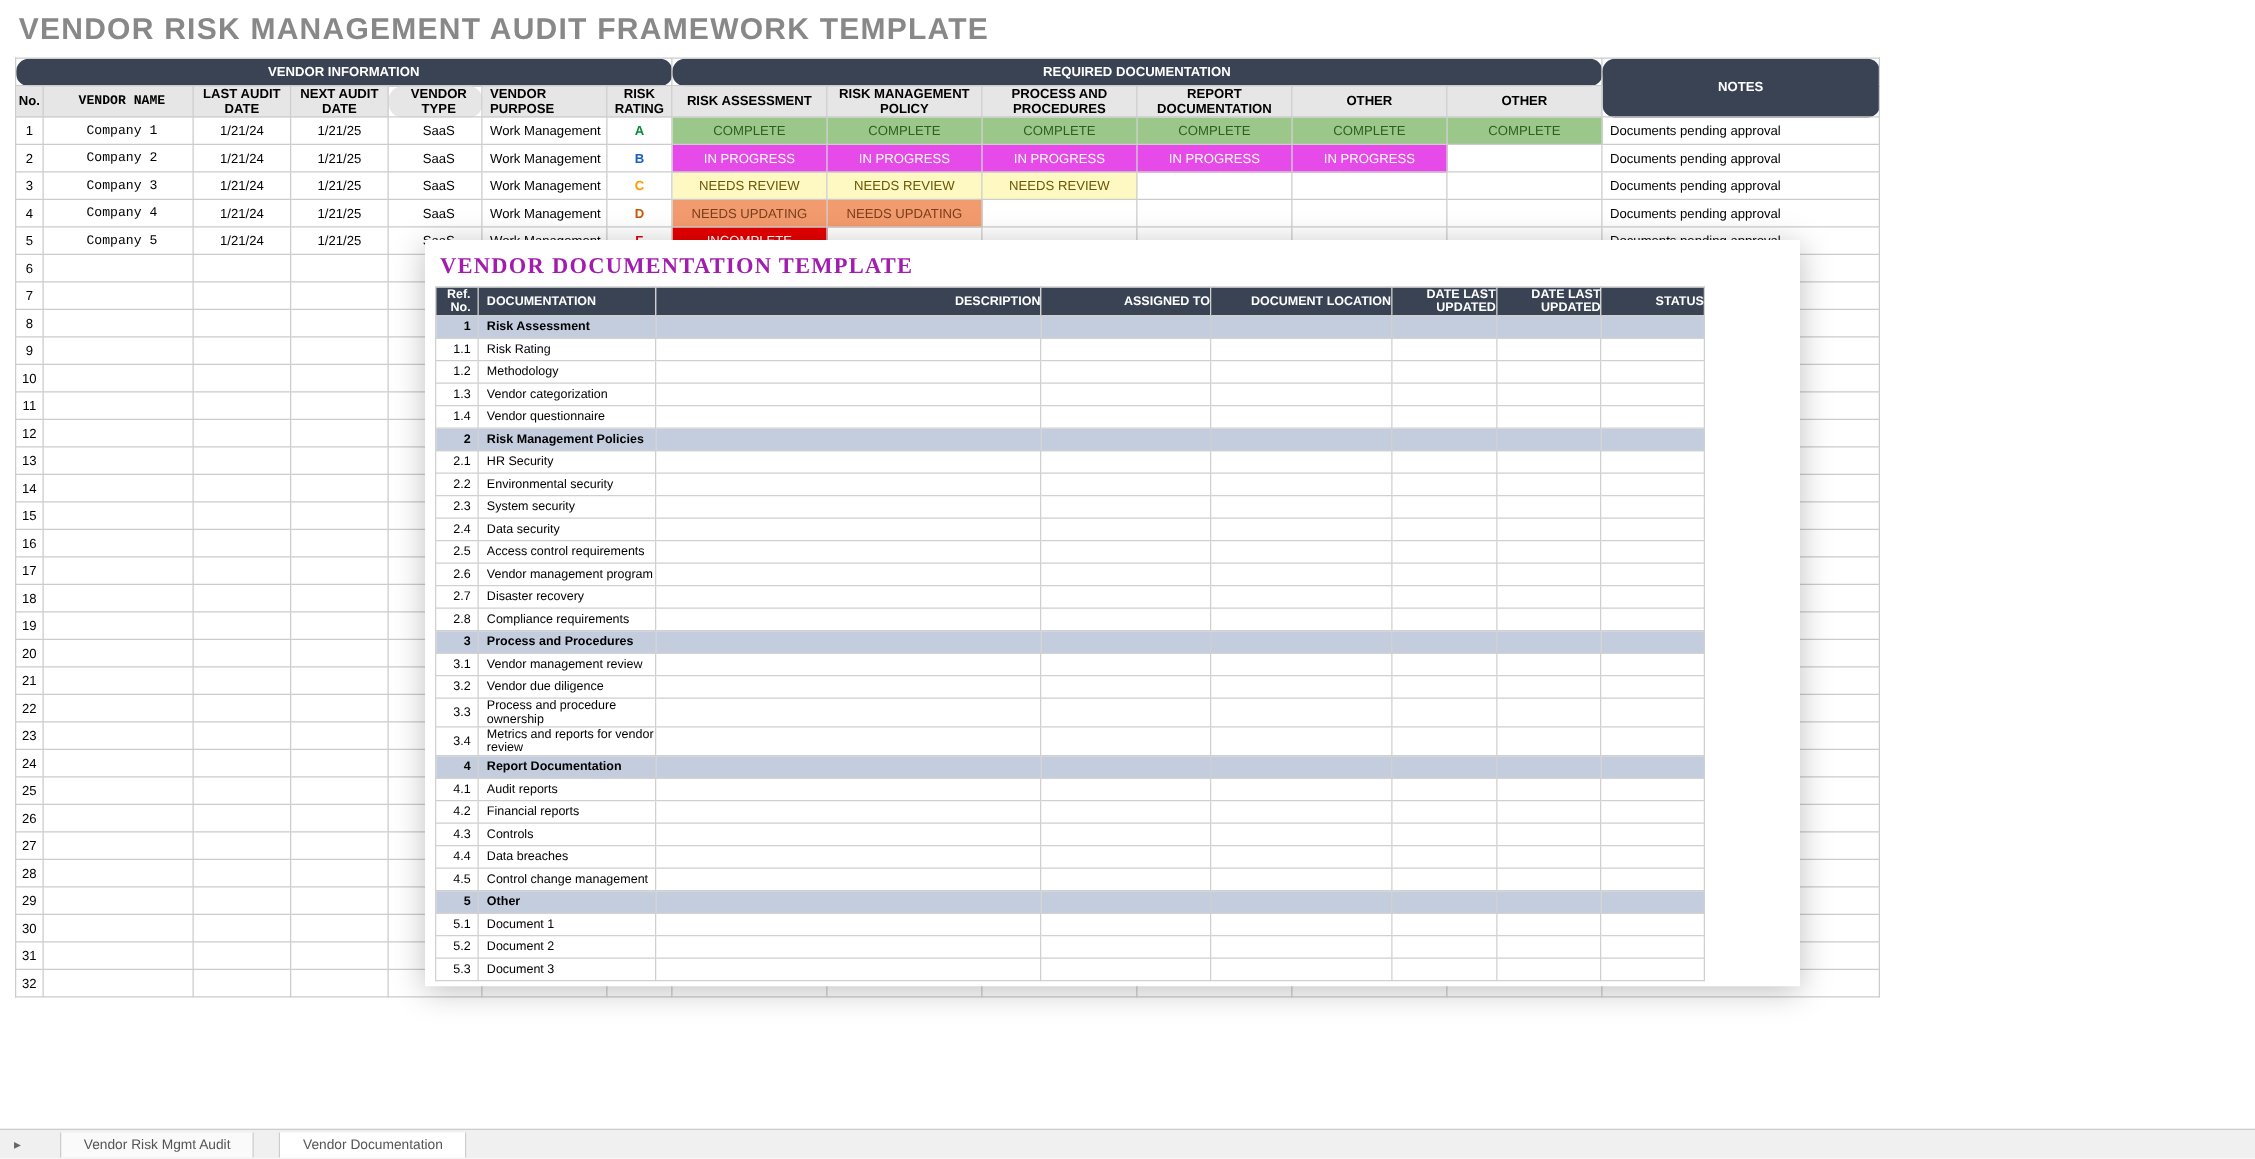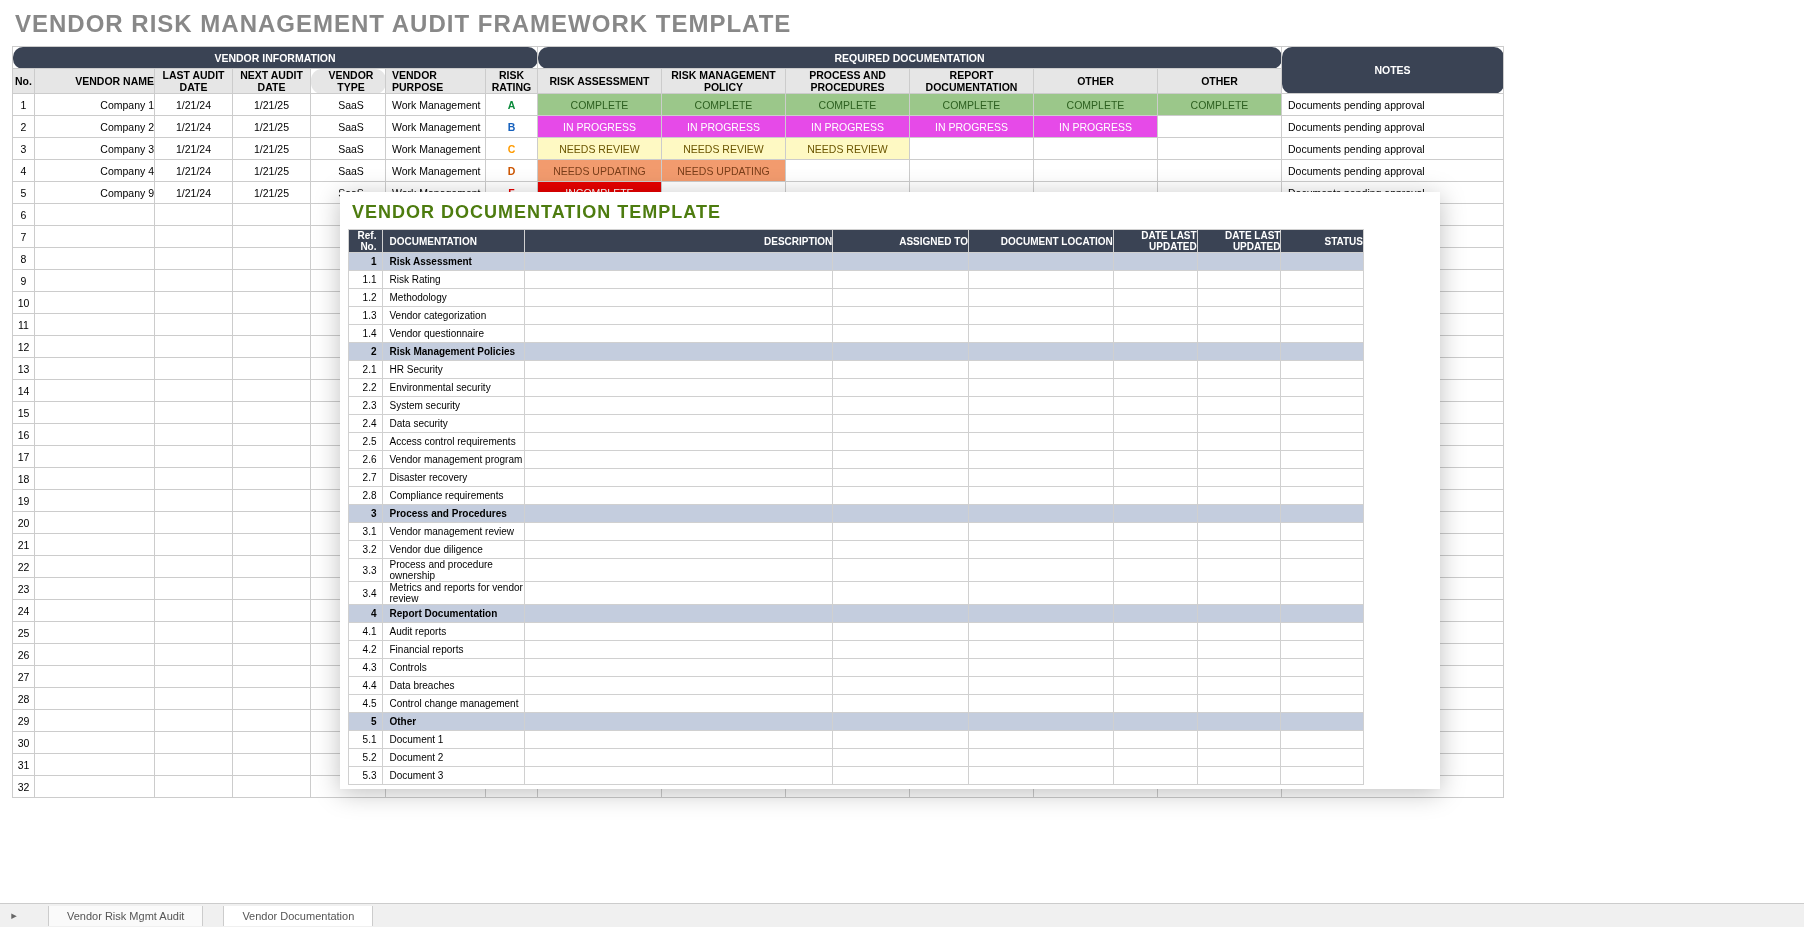--- a/index.html
+++ b/index.html
@@ -3,40 +3,40 @@
 <meta charset="utf-8">
 <style>
 * { box-sizing: border-box; margin: 0; padding: 0; }
 body { font-family: Arial, sans-serif; font-size: 11px; background: #fff; position: relative; width: 1804px; height: 927px; overflow: hidden; }
 .main-title { font-size: 24px; font-weight: bold; color: #888; letter-spacing: 1px; padding: 10px 15px 8px; }
 .main-table { border-collapse: collapse; margin-left: 12px; }
 .main-table th, .main-table td { border: 1px solid #ccc; height: 22px; font-size: 10.5px; }
 .hdr-dark { background: #3a4354; color: #fff; font-weight: bold; text-align: center; height: 22px; border-radius: 10px; }
 .hdr-light { background: #e6e6e6; font-weight: bold; text-align: center; height: 22px; font-size: 10px; }
 .no-col { width: 22px; text-align: center; }
-.vname-col { width: 120px; padding-left: 6px; text-align: right; }
+.vname-col { width: 120px; padding-left: 6px; text-align: center; font-family: Liberation Mono, monospace; }
 .date-col { width: 78px; text-align: center; }
 .vtype-col { width: 75px; text-align: center; padding-left: 6px; border-radius: 11px; }
 .vpurpose-col { width: 100px; text-align: left; padding-left: 6px; }
 .risk-col { width: 52px; text-align: center; }
 .doc-col { width: 124px; text-align: center; }
 .notes-col { width: 222px; padding-left: 6px; text-align: left; }
 .risk-A { color: #0a8a3a; font-weight: bold; }
 .risk-B { color: #1560bd; font-weight: bold; }
 .risk-C { color: #ff9b00; font-weight: bold; }
 .risk-D { color: #cc5500; font-weight: bold; }
 .risk-F { color: #e60000; font-weight: bold; }
 .status-COMPLETE { background: #9bc78a; color: #2c5f1f; }
 .status-IN-PROGRESS { background: #e64ae8; color: #fff; }
 .status-NEEDS-REVIEW { background: #fef9c3; color: #6b5500; }
 .status-NEEDS-UPDATING { background: #f29b6e; color: #7a3e1a; }
 .status-INCOMPLETE { background: #e60000; color: #fff; }
 
 .overlay { position: absolute; top: 192px; left: 340px; width: 1100px; background: #fff; box-shadow: 0 4px 24px rgba(0,0,0,0.25); padding-bottom: 4px; }
-.overlay-title { font-size: 18px; font-weight: bold; color: #4d7c0f; letter-spacing: 1px; padding: 10px 12px 6px; }
+.overlay-title { font-size: 18px; font-weight: bold; color: #a21caf; letter-spacing: 1px; padding: 10px 12px 6px; font-family: Liberation Serif, serif; }
 .doc-table { border-collapse: collapse; width: 1016px; margin-left: 8px; }
 .doc-table th, .doc-table td { border: 1px solid #d0d0d0; height: 18px; font-size: 10px; }
 .doc-hdr { background: #3a4354; color: #fff; font-weight: bold; text-align: right; height: 18px; }
 .ref-col { width: 36px; text-align: right; padding-right: 6px; }
 .docname-col { width: 150px; text-align: left; padding-left: 6px; }
 .desc-col { width: 350px; }
 .assign-col { width: 150px; }
 .loc-col { width: 160px; }
 .dlu-col { width: 90px; }
 .stat-col { width: 90px; }
@@ -135,21 +135,21 @@
         <td class="doc-col status-NEEDS-UPDATING">NEEDS UPDATING</td>
         <td class="doc-col status-NEEDS-UPDATING">NEEDS UPDATING</td>
         <td class="doc-col"></td>
         <td class="doc-col"></td>
         <td class="doc-col"></td>
         <td class="doc-col"></td>
         <td class="notes-col">Documents pending approval</td>
       </tr>
       <tr>
         <td class="no-col">5</td>
-        <td class="vname-col">Company 9</td>
+        <td class="vname-col">Company 5</td>
         <td class="date-col">1/21/24</td>
         <td class="date-col">1/21/25</td>
         <td class="vtype-col">SaaS</td>
         <td class="vpurpose-col">Work Management</td>
         <td class="risk-col risk-F">F</td>
         <td class="doc-col status-INCOMPLETE">INCOMPLETE</td>
         <td class="doc-col"></td>
         <td class="doc-col"></td>
         <td class="doc-col"></td>
         <td class="doc-col"></td>

